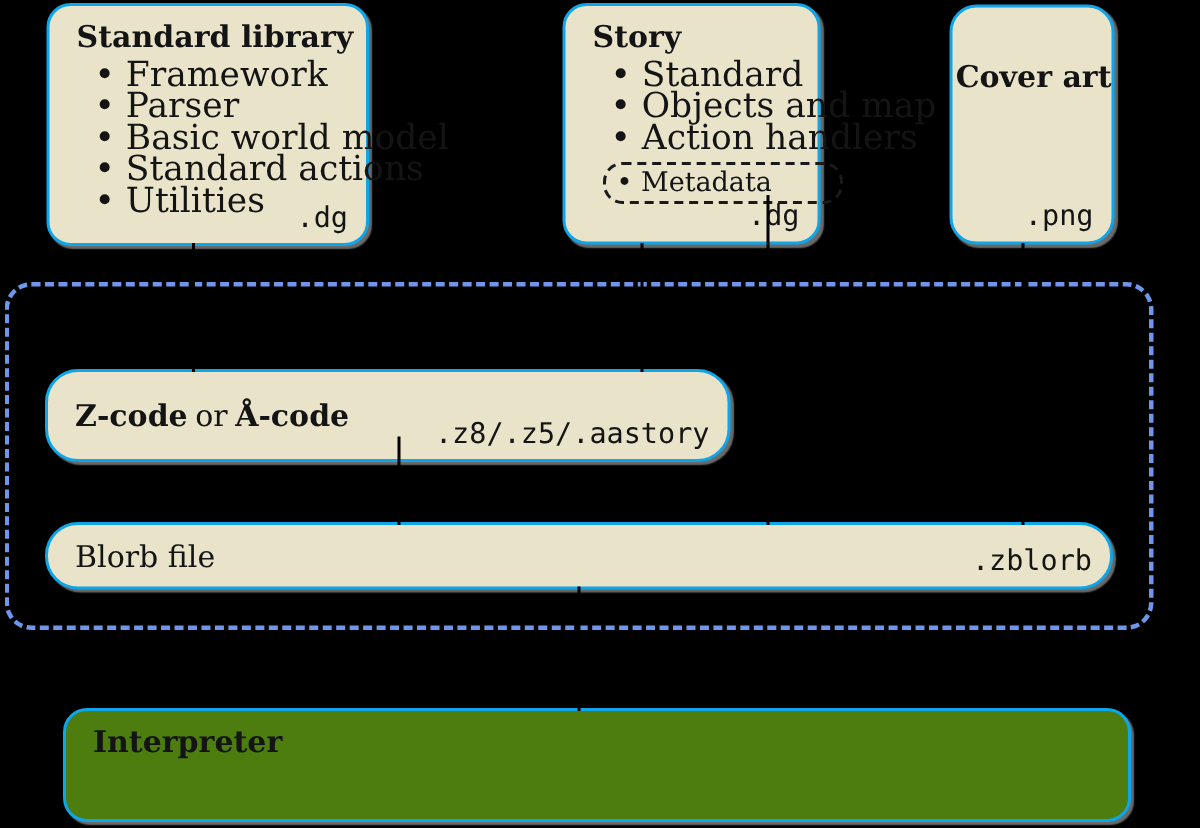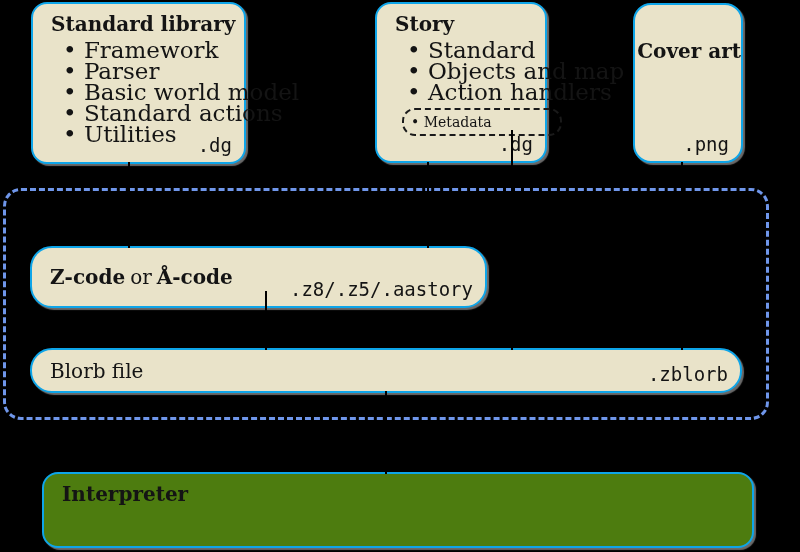--- a/index.html
+++ b/index.html
@@ -63,21 +63,21 @@
   
   .metadata-box {
     position: absolute;
     left: 25px; top: 104px;
     width: 160px; height: 28px;
     box-sizing: border-box;
     border: 2px dashed #1a1a1a;
     border-radius: 13px;
   }
   .metadata-box .metadata-text {
-    font-size: 14px;
+    font-size: 18px;
     line-height: 24px;
     padding-left: 7px;
     white-space: nowrap;
   }
   .metadata-box .metadata-text::before { content: "\2022\00a0"; }
 
   
   #compile-group {
     position: absolute;
     left: 3px; top: 188px;

